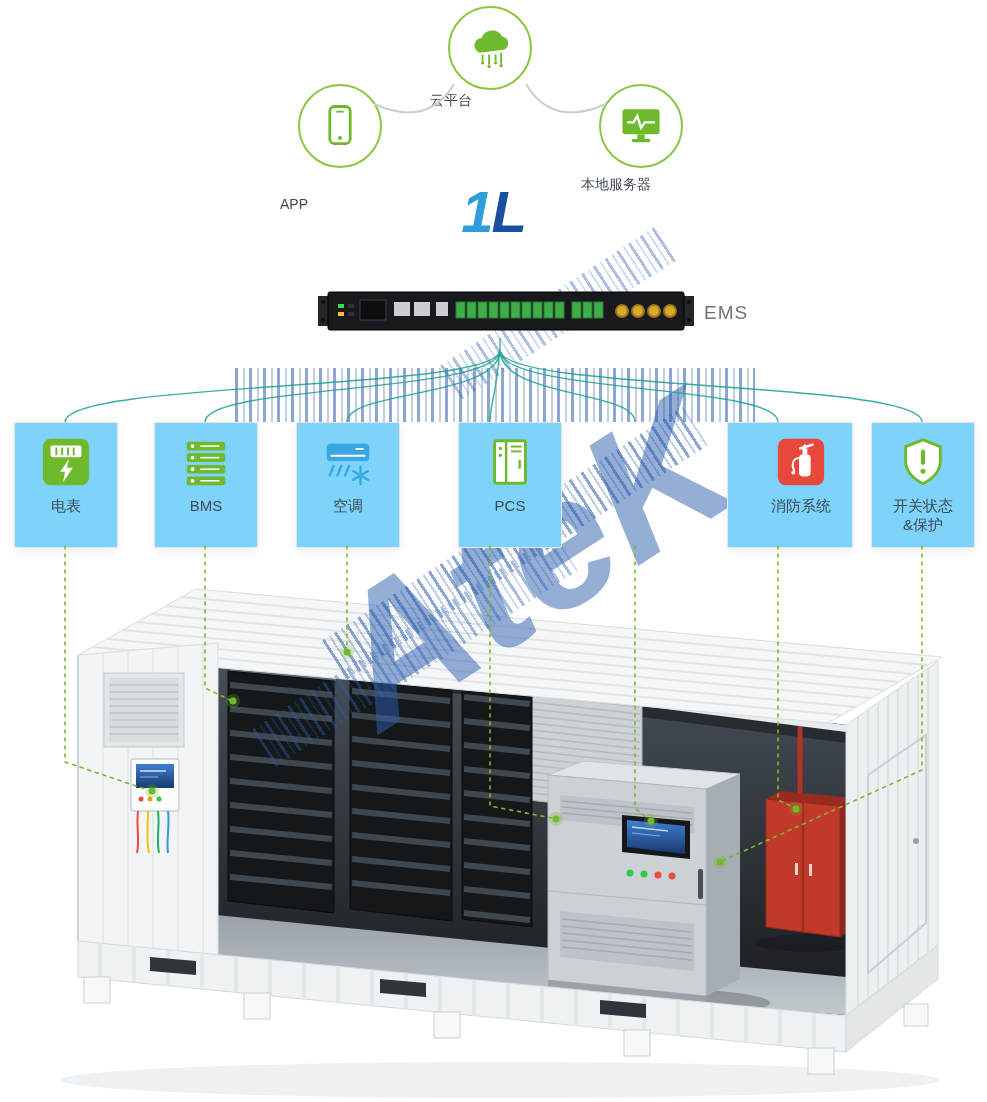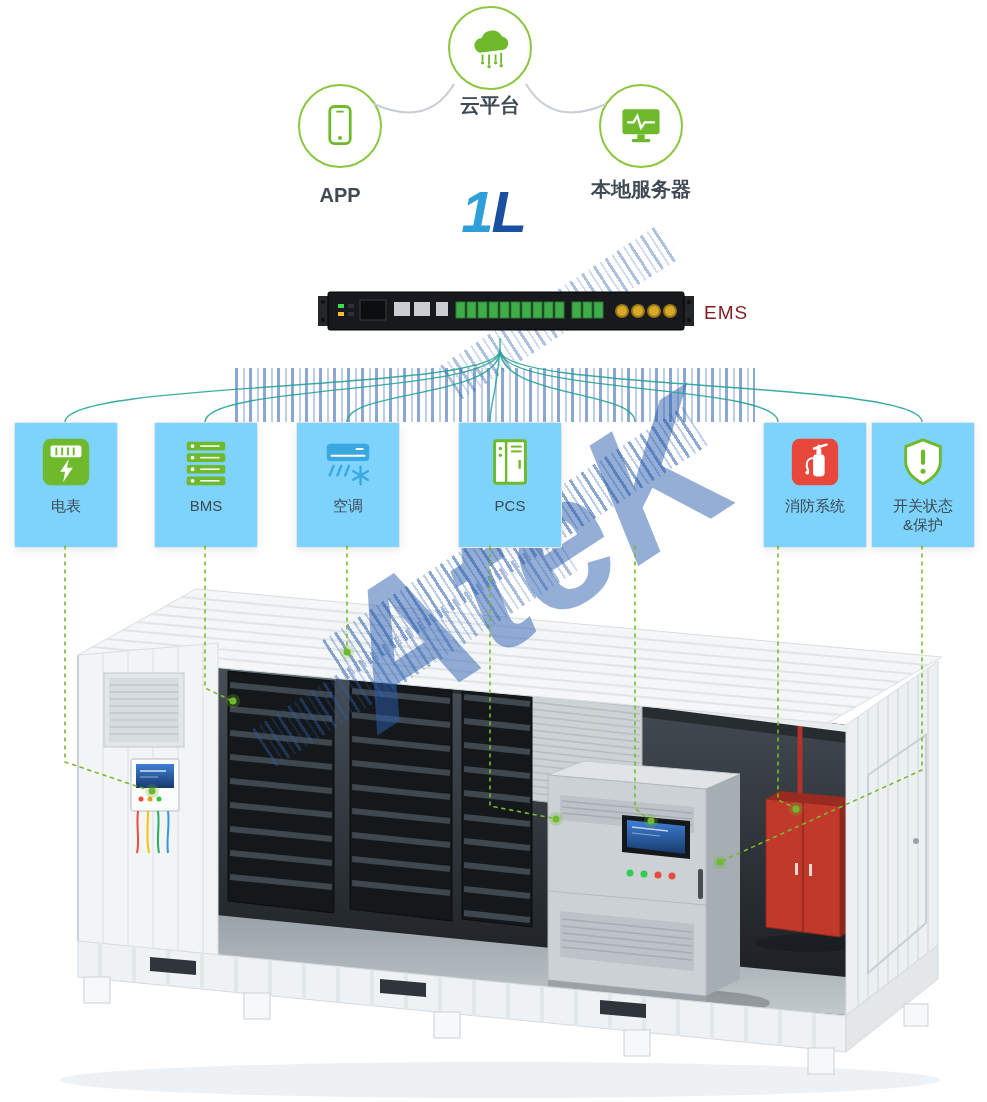--- a/index.html
+++ b/index.html
@@ -3,38 +3,38 @@
 <meta charset="utf-8">
 <style>
   html,body{margin:0;padding:0;background:#fff;}
   .stage{
     position:relative;width:987px;height:1102px;background:#ffffff;overflow:hidden;
     font-family:"Liberation Sans","DejaVu Sans",sans-serif;
   }
   
   .circle-node{position:absolute;width:80px;height:80px;border:2.5px solid #8cc63e;border-radius:50%;
     background:#fff;display:flex;align-items:center;justify-content:center;z-index:2;}
-  .node-label{position:absolute;z-index:2;font-size:20px;color:#3f4a54;text-align:center;font-weight:bold;}
+  .node-label{position:absolute;z-index:2;font-size:14px;color:#3f4a54;text-align:left;}
   
   .logo{position:absolute;left:428px;top:176px;width:130px;height:70px;z-index:2;
     display:flex;align-items:center;justify-content:center;
     font-size:58px;font-weight:800;font-style:italic;letter-spacing:-2px;}
   .logo .l1{color:#2e9fd8;}
   .logo .l2{color:#1b4f9f;}
   
   .ems-art{position:absolute;left:316px;top:286px;z-index:2;}
-  .ems-label{position:absolute;left:704px;top:302px;font-size:19px;color:#7f1d1d;letter-spacing:1px;z-index:2;}
+  .ems-label{position:absolute;left:704px;top:302px;font-size:19px;color:#737373;letter-spacing:1px;z-index:2;}
   
   .module{position:absolute;top:422px;width:102px;height:124px;background:#7dd3fc;border:1px solid #e4e7e9;
     border-radius:2px;box-shadow:0 3px 8px rgba(120,130,140,.14);display:flex;flex-direction:column;
     align-items:center;z-index:2;}
   .module svg{margin-top:12px;}
   .m-label{margin-top:8px;font-size:15px;color:#3f4a54;text-align:center;line-height:1.25;}
   .mod-meter{left:14px;} .mod-bms{left:154px;} .mod-hvac{left:296px;align-items:center;} .mod-pcs{left:458px;}
-  .mod-display{left:584px;} .mod-fire{left:763px;} .mod-switch{left:871px;}
+  .mod-display{left:584px;} .mod-fire{left:727px;padding-left:22px;} .mod-switch{left:871px;}
   
   .watermark{position:absolute;inset:0;z-index:1;pointer-events:none;}
   .wm-text{position:absolute;left:190px;top:380px;width:680px;height:360px;display:flex;align-items:center;
     justify-content:center;transform:rotate(-33deg);font-size:185px;font-weight:800;font-style:italic;
     color:rgba(44,94,173,0.5);letter-spacing:2px;}
   .wm-band{position:absolute;
     background-image:repeating-linear-gradient(90deg,
       rgba(44,94,173,0.55) 0px,rgba(44,94,173,0.55) 3px,transparent 3px,transparent 8px,
       rgba(44,94,173,0.3) 8px,rgba(44,94,173,0.3) 10px,transparent 10px,transparent 14px);}
   .wm-band1{left:235px;top:368px;width:520px;height:54px;}
@@ -212,21 +212,21 @@
   </div>
   <div class="node-label" style="left:430px;top:92px;width:120px;">云平台</div>
 
   <div class="circle-node" style="left:298px;top:84px;">
     <svg width="52" height="52" viewBox="0 0 56 56">
       <rect x="17" y="7" width="22" height="40" rx="5" fill="none" stroke="#6fb92c" stroke-width="3"></rect>
       <line x1="24" y1="12.5" x2="32" y2="12.5" stroke="#6fb92c" stroke-width="2"></line>
       <circle cx="28" cy="41" r="2.2" fill="#6fb92c"></circle>
     </svg>
   </div>
-  <div class="node-label" style="left:280px;top:184px;width:120px;">APP</div>
+  <div class="node-label" style="left:280px;top:196px;width:120px;">APP</div>
 
   <div class="circle-node" style="left:599px;top:84px;">
     <svg width="52" height="52" viewBox="0 0 56 56">
       <rect x="8" y="10" width="40" height="27" rx="3" fill="#6fb92c"></rect>
       <polyline points="13,24 20,24 24,17 28,30 32,24 43,24" fill="none" stroke="#fff" stroke-width="2.5"></polyline>
       <rect x="24" y="37" width="8" height="5" fill="#6fb92c"></rect>
       <rect x="18" y="42" width="20" height="3.5" rx="1.5" fill="#6fb92c"></rect>
     </svg>
   </div>
   <div class="node-label" style="left:581px;top:176px;width:120px;">本地服务器</div>

